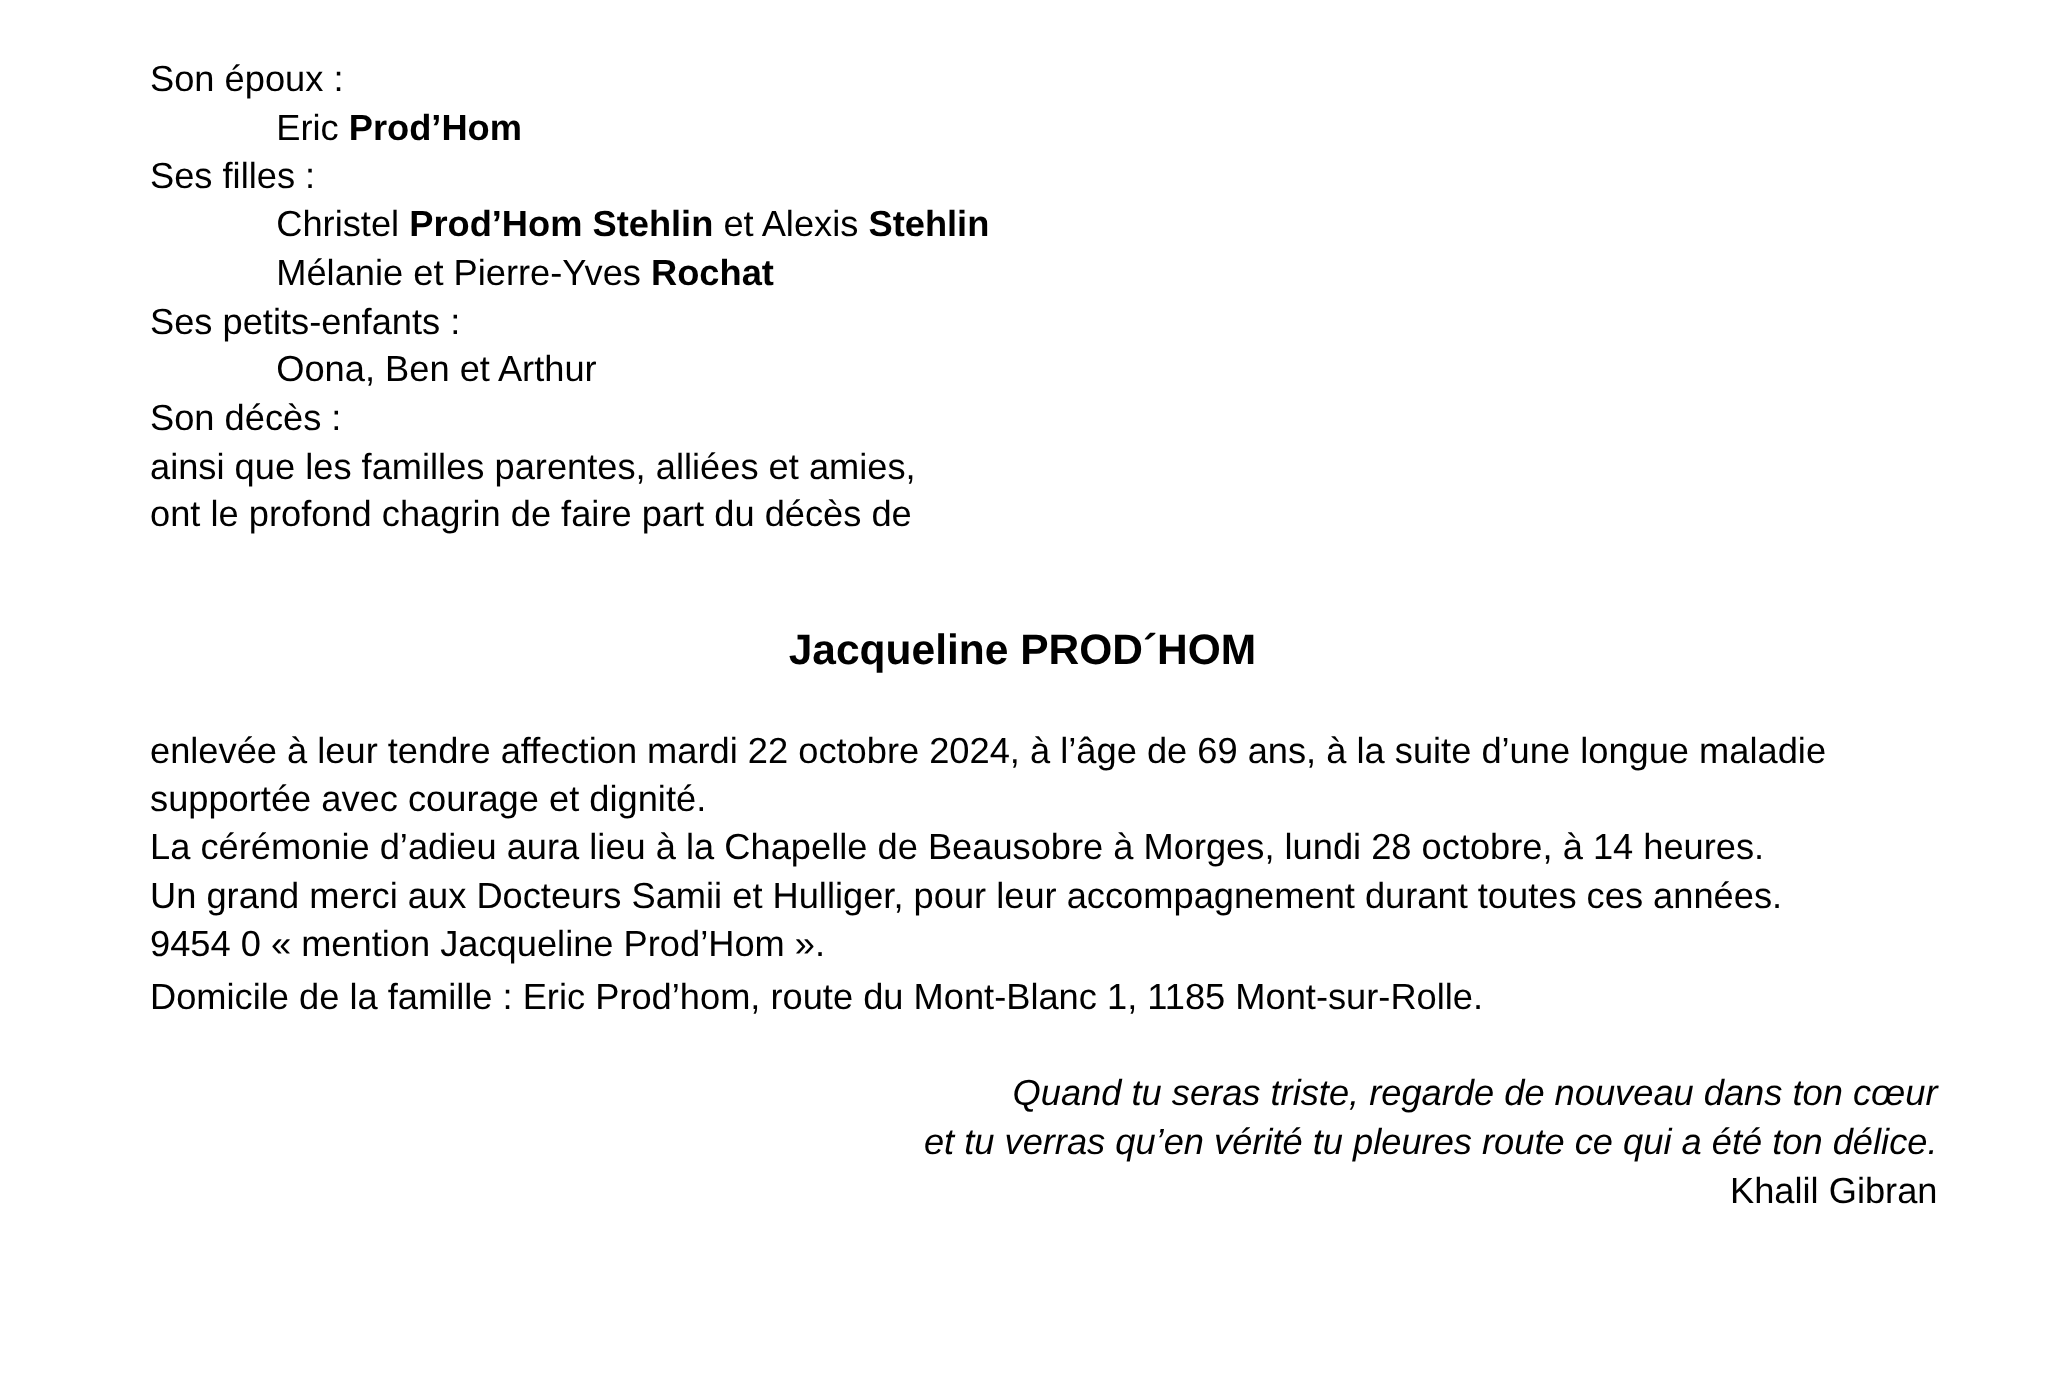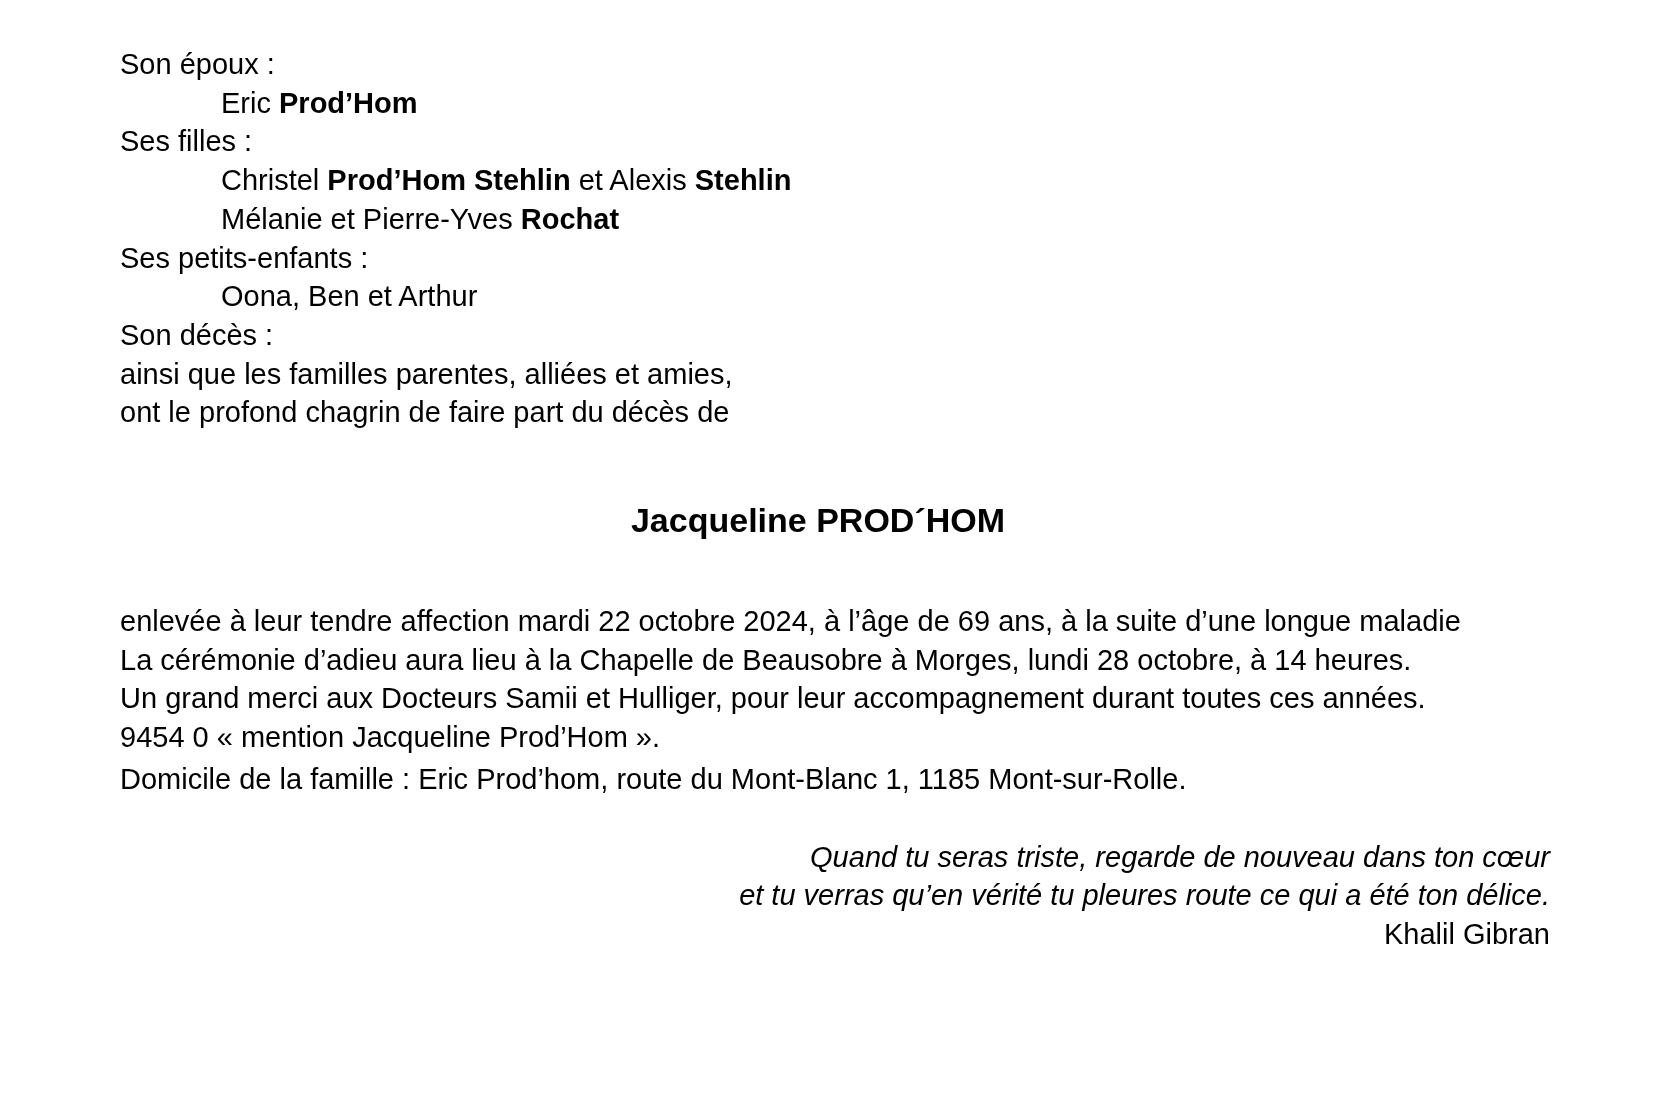--- a/index.html
+++ b/index.html
@@ -22,21 +22,21 @@
   .bold { font-weight: 700; margin-top: 16px; }
   .title {
     margin-top: 60px;
     padding-right: 18px;
     text-align: center;
     font-size: 34px;
     font-weight: 700;
     line-height: 56px;
     white-space: nowrap;
   }
-  .bodypar { margin-top: 54px; }
+  .bodypar { margin-top: 34px; }
   .domicile { margin-top: 3px; }
   .quote {
     margin-top: 39px;
     padding-right: 104px;
     text-align: right;
     font-style: italic;
   }
   .attribution { font-style: normal; }
 </style>
 </head>
@@ -55,20 +55,21 @@
         <div class="line indent"><span>Oona, Ben et Arthur</span></div>
         <div class="line"><span>Son décès :</span></div>
         <div class="line"><span>ainsi que les familles parentes, alliées et amies,</span></div>
         <div class="line"><span>ont le profond chagrin de faire part du décès de</span></div>
       </div>
 
     <div class="title">Jacqueline PROD´HOM</div>
 
     <div class="bodypar">
         <div class="line"><span>enlevée à leur tendre affection mardi 22 octobre 2024, à l’âge de 69 ans, à la suite d’une longue maladie</span></div>
+        <div class="line"><span>supportée avec courage et dignité.</span></div>
         <div class="line"><span>La cérémonie d’adieu aura lieu à la Chapelle de Beausobre à Morges, lundi 28 octobre, à 14 heures.</span></div>
         <div class="line"><span>Un grand merci aux Docteurs Samii et Hulliger, pour leur accompagnement durant toutes ces années.</span></div>
         <div class="line"><span>9454 0 « mention Jacqueline Prod’Hom ».</span></div>
       </div>
 
     <div class="domicile line">Domicile de la famille : Eric Prod’hom, route du Mont-Blanc 1, 1185 Mont-sur-Rolle.</div>
 
     <div class="quote">
       <div>
           <div class="line"><span>Quand tu seras triste, regarde de nouveau dans ton cœur</span></div>

